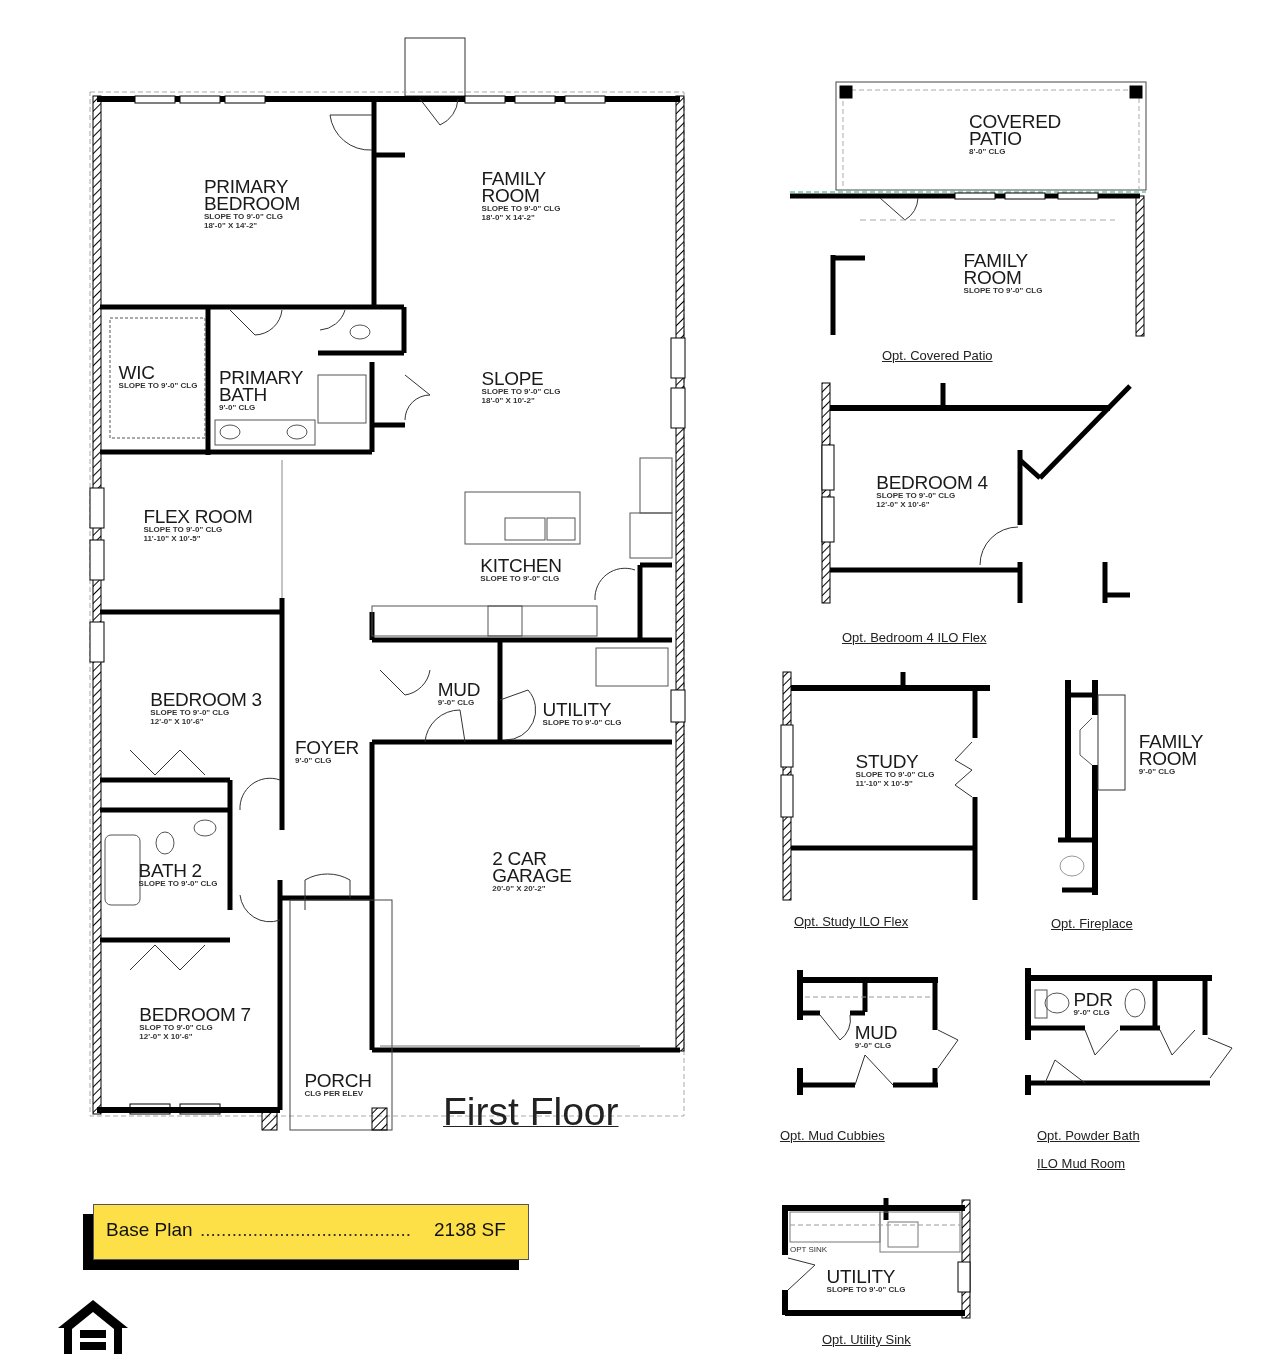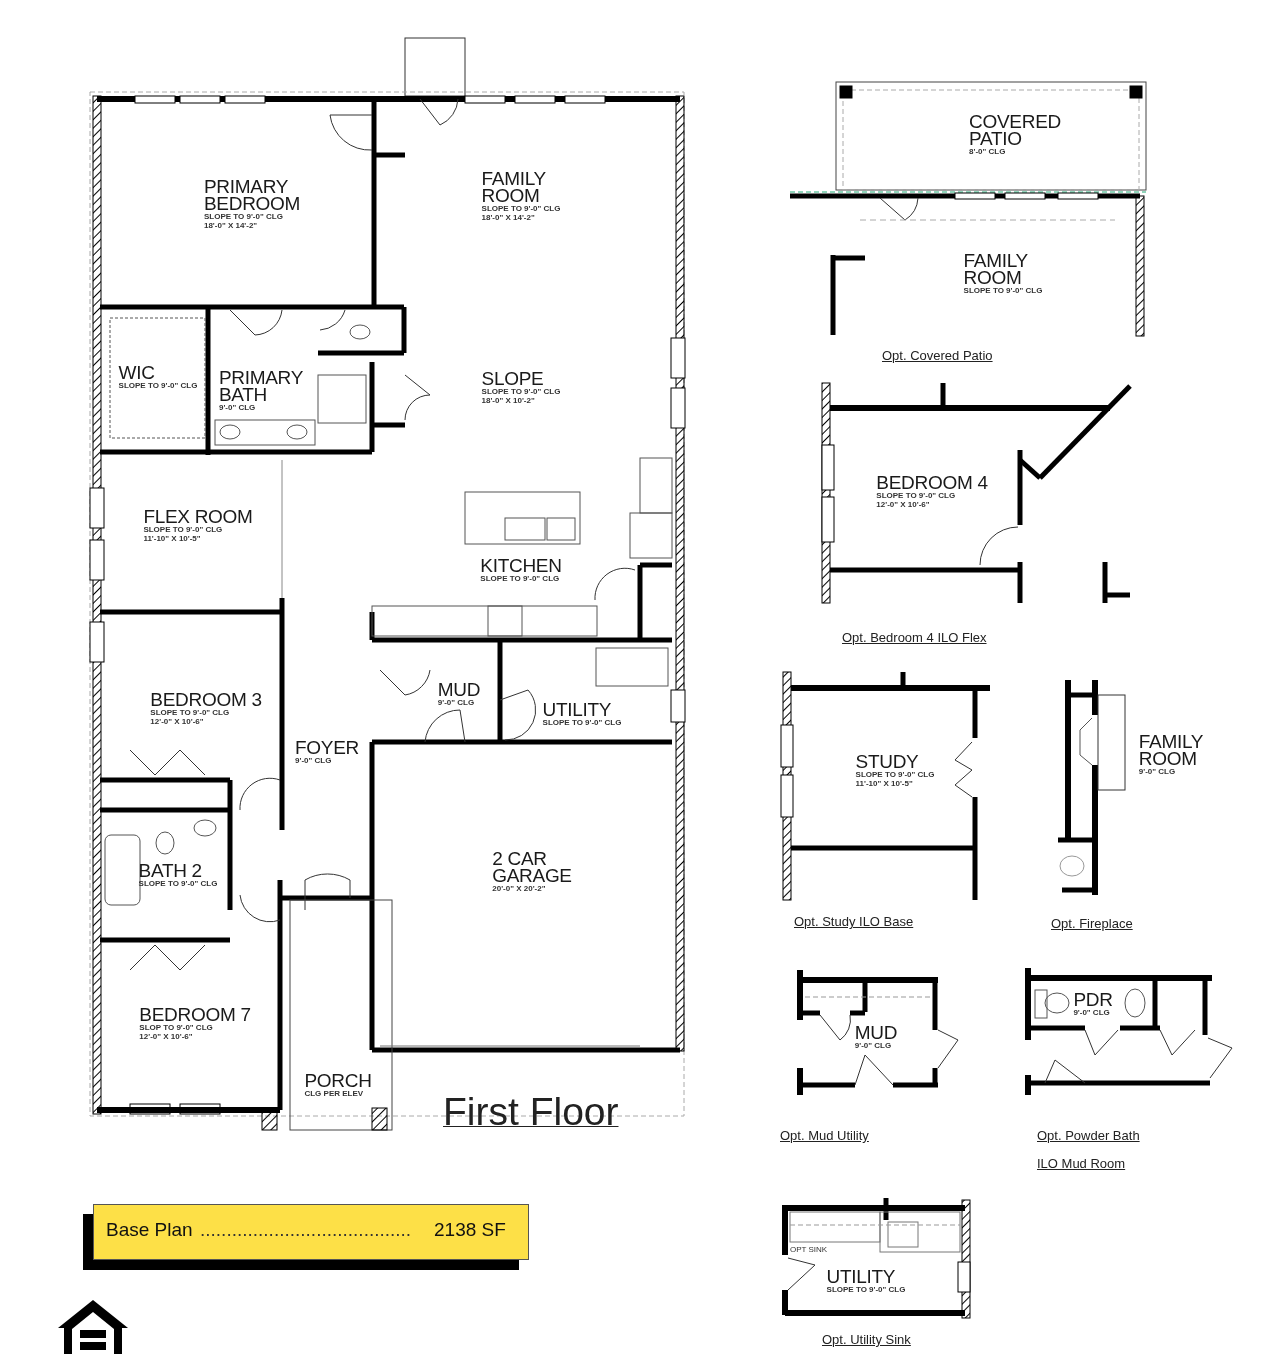--- a/index.html
+++ b/index.html
@@ -336,34 +336,34 @@
   <span class="s">SLOPE TO 9'-0" CLG</span>
   <span class="s">12'-0" X 10'-6"</span>
 </div>
 <div class="cap" style="left:842px;top:630px;">Opt. Bedroom 4 ILO Flex</div>
 
 <div class="lbl" style="left:887px;top:753px;margin-left:8px;">
   <span class="n">STUDY</span>
   <span class="s">SLOPE TO 9'-0" CLG</span>
   <span class="s">11'-10" X 10'-5"</span>
 </div>
-<div class="cap" style="left:794px;top:914px;">Opt. Study ILO Base</div>
+<div class="cap" style="left:794px;top:914px;">Opt. Study ILO Flex</div>
 
 <div class="lbl" style="left:1171px;top:733px;">
   <span class="n">FAMILY</span>
   <span class="n">ROOM</span>
   <span class="s">9'-0" CLG</span>
 </div>
 <div class="cap" style="left:1051px;top:916px;">Opt. Fireplace</div>
 
 <div class="lbl" style="left:876px;top:1024px;">
   <span class="n">MUD</span>
   <span class="s">9'-0" CLG</span>
 </div>
-<div class="cap" style="left:780px;top:1128px;">Opt. Mud Utility</div>
+<div class="cap" style="left:780px;top:1128px;">Opt. Mud Cubbies</div>
 
 <div class="lbl" style="left:1093px;top:991px;">
   <span class="n">PDR</span>
   <span class="s">9'-0" CLG</span>
 </div>
 <div class="cap" style="left:1037px;top:1128px;">Opt. Powder Bath</div>
 <div class="cap" style="left:1037px;top:1156px;">ILO Mud Room</div>
 
 <div class="lbl" style="left:866px;top:1268px;">
   <span class="n">UTILITY</span>

